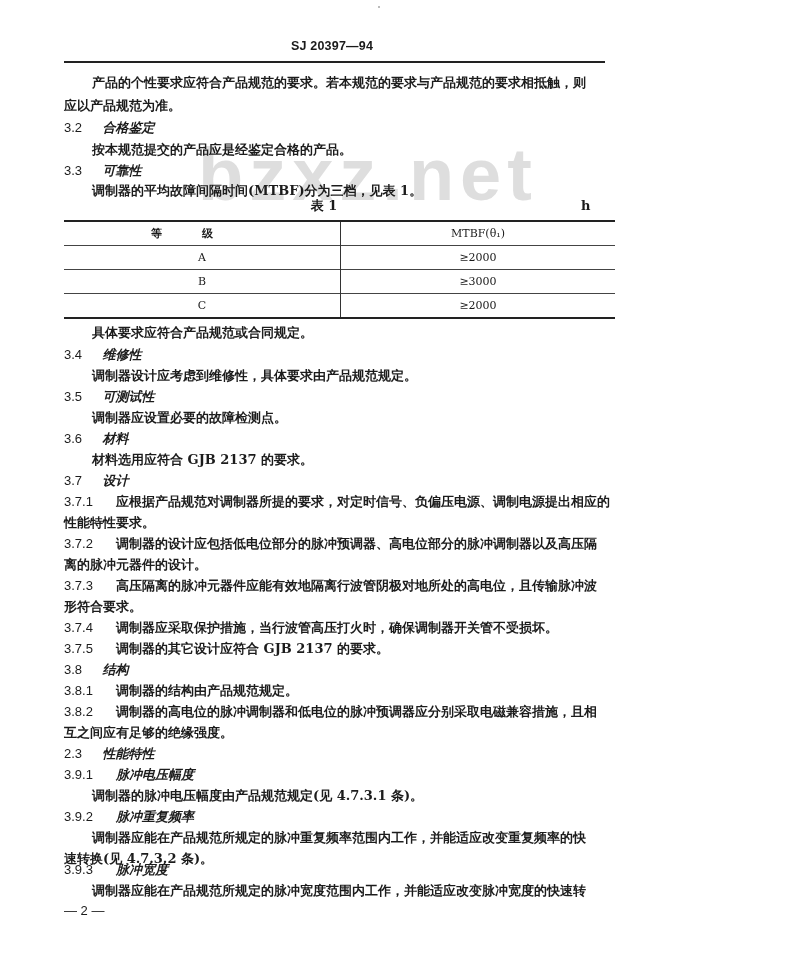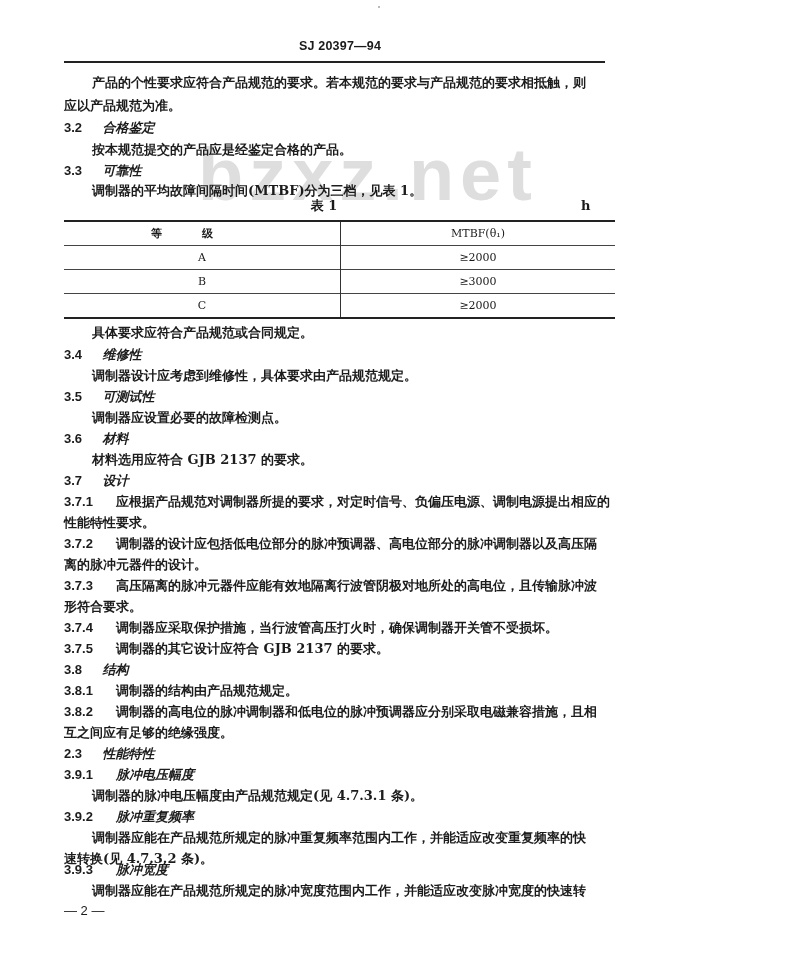--- a/index.html
+++ b/index.html
@@ -1,26 +1,26 @@
 <!DOCTYPE html>
 <html><head>
 <meta charset="utf-8">
 <style>
   html, body { margin: 0; padding: 0; background: #ffffff; }
   body { width: 800px; height: 965px; position: relative; overflow: hidden;
          font-family: "DejaVu Serif", "Liberation Serif", serif; color: #1a1a1a; }
   .page { position: absolute; left: 0; top: 0; width: 800px; height: 965px; }
-  .header-code { position: absolute; left: 16px; width: 648px; top: 39px; text-align: center;
+  .header-code { position: absolute; left: 8px; width: 648px; top: 39px; text-align: center;
                  font-family: "Liberation Sans", "DejaVu Sans", sans-serif; font-weight: bold;
                  font-size: 12.5px; letter-spacing: 0.2px; }
   .rule { position: absolute; left: 64px; width: 541px; top: 61px; height: 2px; background: #222; }
   .line { position: absolute; left: 64px; font-size: 13px; line-height: 17px; white-space: nowrap;
           font-weight: bold; color: #1c1c1c; }
   .ind { left: 92px; }
-  .num { font-family: "Liberation Sans", "DejaVu Sans", sans-serif; font-weight: bold; display: inline-block; min-width: 34px; }
+  .num { font-family: "Liberation Sans", "DejaVu Sans", sans-serif; font-weight: normal; display: inline-block; min-width: 34px; }
   .num2 { min-width: 52px; }
   .title-txt { font-weight: bold; font-style: italic; }
   .watermark { position: absolute; left: 198px; top: 138px; font-family: "Liberation Sans", "DejaVu Sans", sans-serif;
                font-weight: bold; font-size: 74px; color: #d9d9d9; letter-spacing: 6px; line-height: 74px;
                opacity: 0.85; z-index: 0; }
   .content { position: relative; z-index: 1; }
   .table-title { position: absolute; left: 0; width: 648px; top: 197px; text-align: center; font-size: 13px; font-weight: bold; }
   .table-unit { position: absolute; left: 581px; top: 198px; font-size: 13px; font-weight: bold; }
   table.mtbf { position: absolute; left: 64px; top: 220px; width: 551px; border-collapse: collapse;
                font-size: 11px; }

